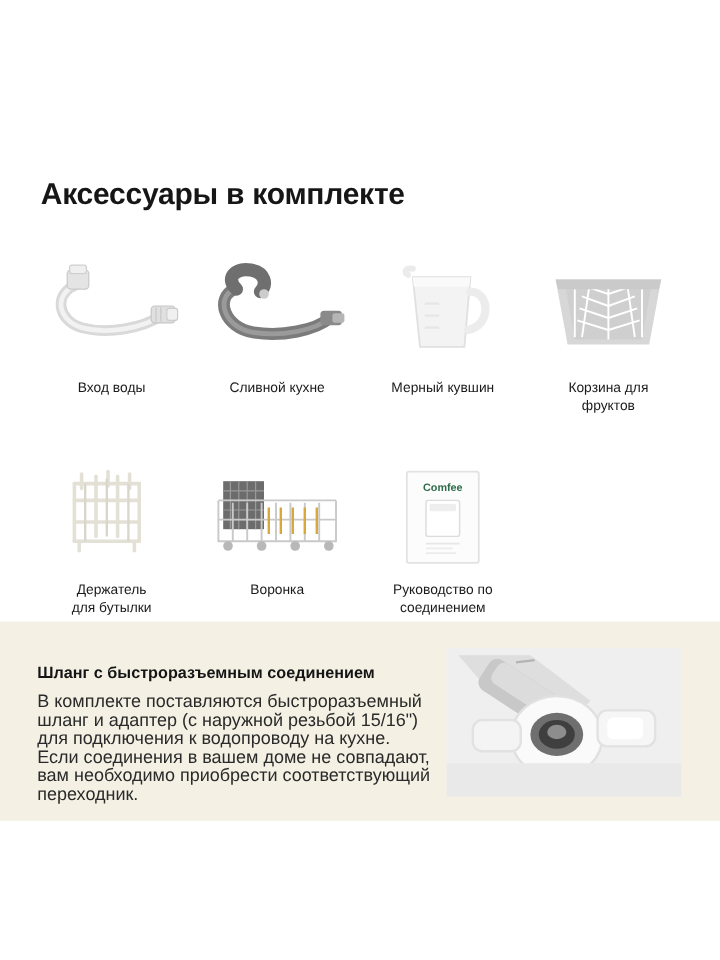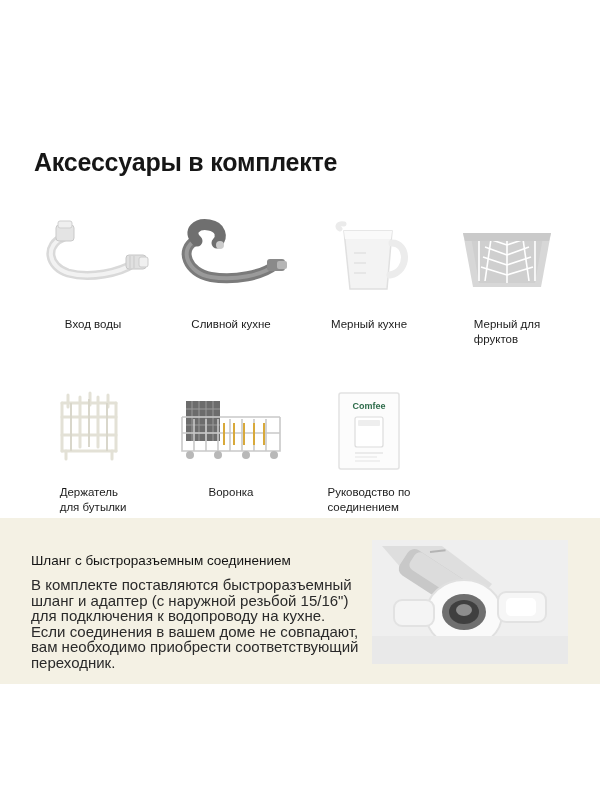--- a/index.html
+++ b/index.html
@@ -43,21 +43,21 @@
   .cell .art {
     height: 92px;
     width: 132px;
     display: flex;
     justify-content: center;
   }
   .cell .caption {
     margin-top: 10px;
     font-size: 11.5px;
     line-height: 15px;
-    text-align: left;
+    text-align: center;
     color: #1b1b1b;
     max-width: 120px;
     white-space: pre-line;
   }
   .row2 { margin-top: 22px; }
 
   
   .panel {
     position: absolute;
     left: 0;
@@ -67,21 +67,21 @@
     background: #f4f1e4;
   }
   .panel-inner {
     position: absolute;
     left: 31px;
     top: 553px;
     width: 330px;
   }
   .panel-title {
     font-size: 13.5px;
-    font-weight: normal;
+    font-weight: bold;
     color: #141414;
     margin-bottom: 9px;
   }
   .panel-text {
     font-size: 15px;
     line-height: 15.6px;
     color: #2a2a2a;
     white-space: pre-line;
   }
   .panel-photo {
@@ -139,21 +139,21 @@
         <svg width="110" height="88" viewBox="0 0 110 88">
           <path d="M30 16 L78 16 L73 74 L36 74 Z" fill="#f3f3f3" stroke="#e0e0e0" stroke-width="1.5"></path>
           <path d="M30 16 L78 16 L77 24 L31 24 Z" fill="#fafafa"></path>
           <path d="M78 28 C94 28 96 56 76 60" fill="none" stroke="#ececec" stroke-width="7" stroke-linecap="round"></path>
           <path d="M26 14 C22 12 24 8 30 9" fill="none" stroke="#ebebeb" stroke-width="5" stroke-linecap="round"></path>
           <line x1="40" y1="38" x2="52" y2="38" stroke="#e6e6e6" stroke-width="2"></line>
           <line x1="40" y1="48" x2="52" y2="48" stroke="#e6e6e6" stroke-width="2"></line>
           <line x1="40" y1="58" x2="52" y2="58" stroke="#e6e6e6" stroke-width="2"></line>
         </svg>
       </div>
-      <div class="caption">Мерный кухне</div>
+      <div class="caption">Мерный кувшин</div>
     </div>
 
     <div class="cell">
       <div class="art">
         <svg width="124" height="88" viewBox="0 0 124 88">
           <path d="M18 18 L106 18 L96 72 L28 72 Z" fill="#d7d7d7"></path>
           <path d="M26 22 L98 22 L90 68 L34 68 Z" fill="#cfcfcf"></path>
           <g stroke="#ffffff" stroke-width="1.6" fill="none">
             <path d="M62 24 L62 68"></path>
             <path d="M62 30 L44 24"></path>
@@ -165,21 +165,21 @@
             <path d="M62 60 L36 52"></path>
               <path d="M62 60 L88 52"></path>
             <path d="M34 26 L34 66"></path>
               <path d="M90 26 L90 66"></path>
             <path d="M46 24 L40 66"></path>
               <path d="M78 24 L84 66"></path>
           </g>
           <path d="M18 18 L106 18 L104 26 L20 26 Z" fill="#cacaca"></path>
         </svg>
       </div>
-      <div class="caption">Мерный для
+      <div class="caption">Корзина для
 фруктов</div>
     </div>
 
     <div class="cell row2">
       <div class="art">
         <svg width="110" height="88" viewBox="0 0 110 88">
           <g stroke="#e3e1d6" stroke-width="3" fill="none" stroke-linecap="round">
             <path d="M24 20 L24 68"></path>
             <path d="M42 14 L42 64"></path>
             <path d="M60 14 L60 64"></path>

